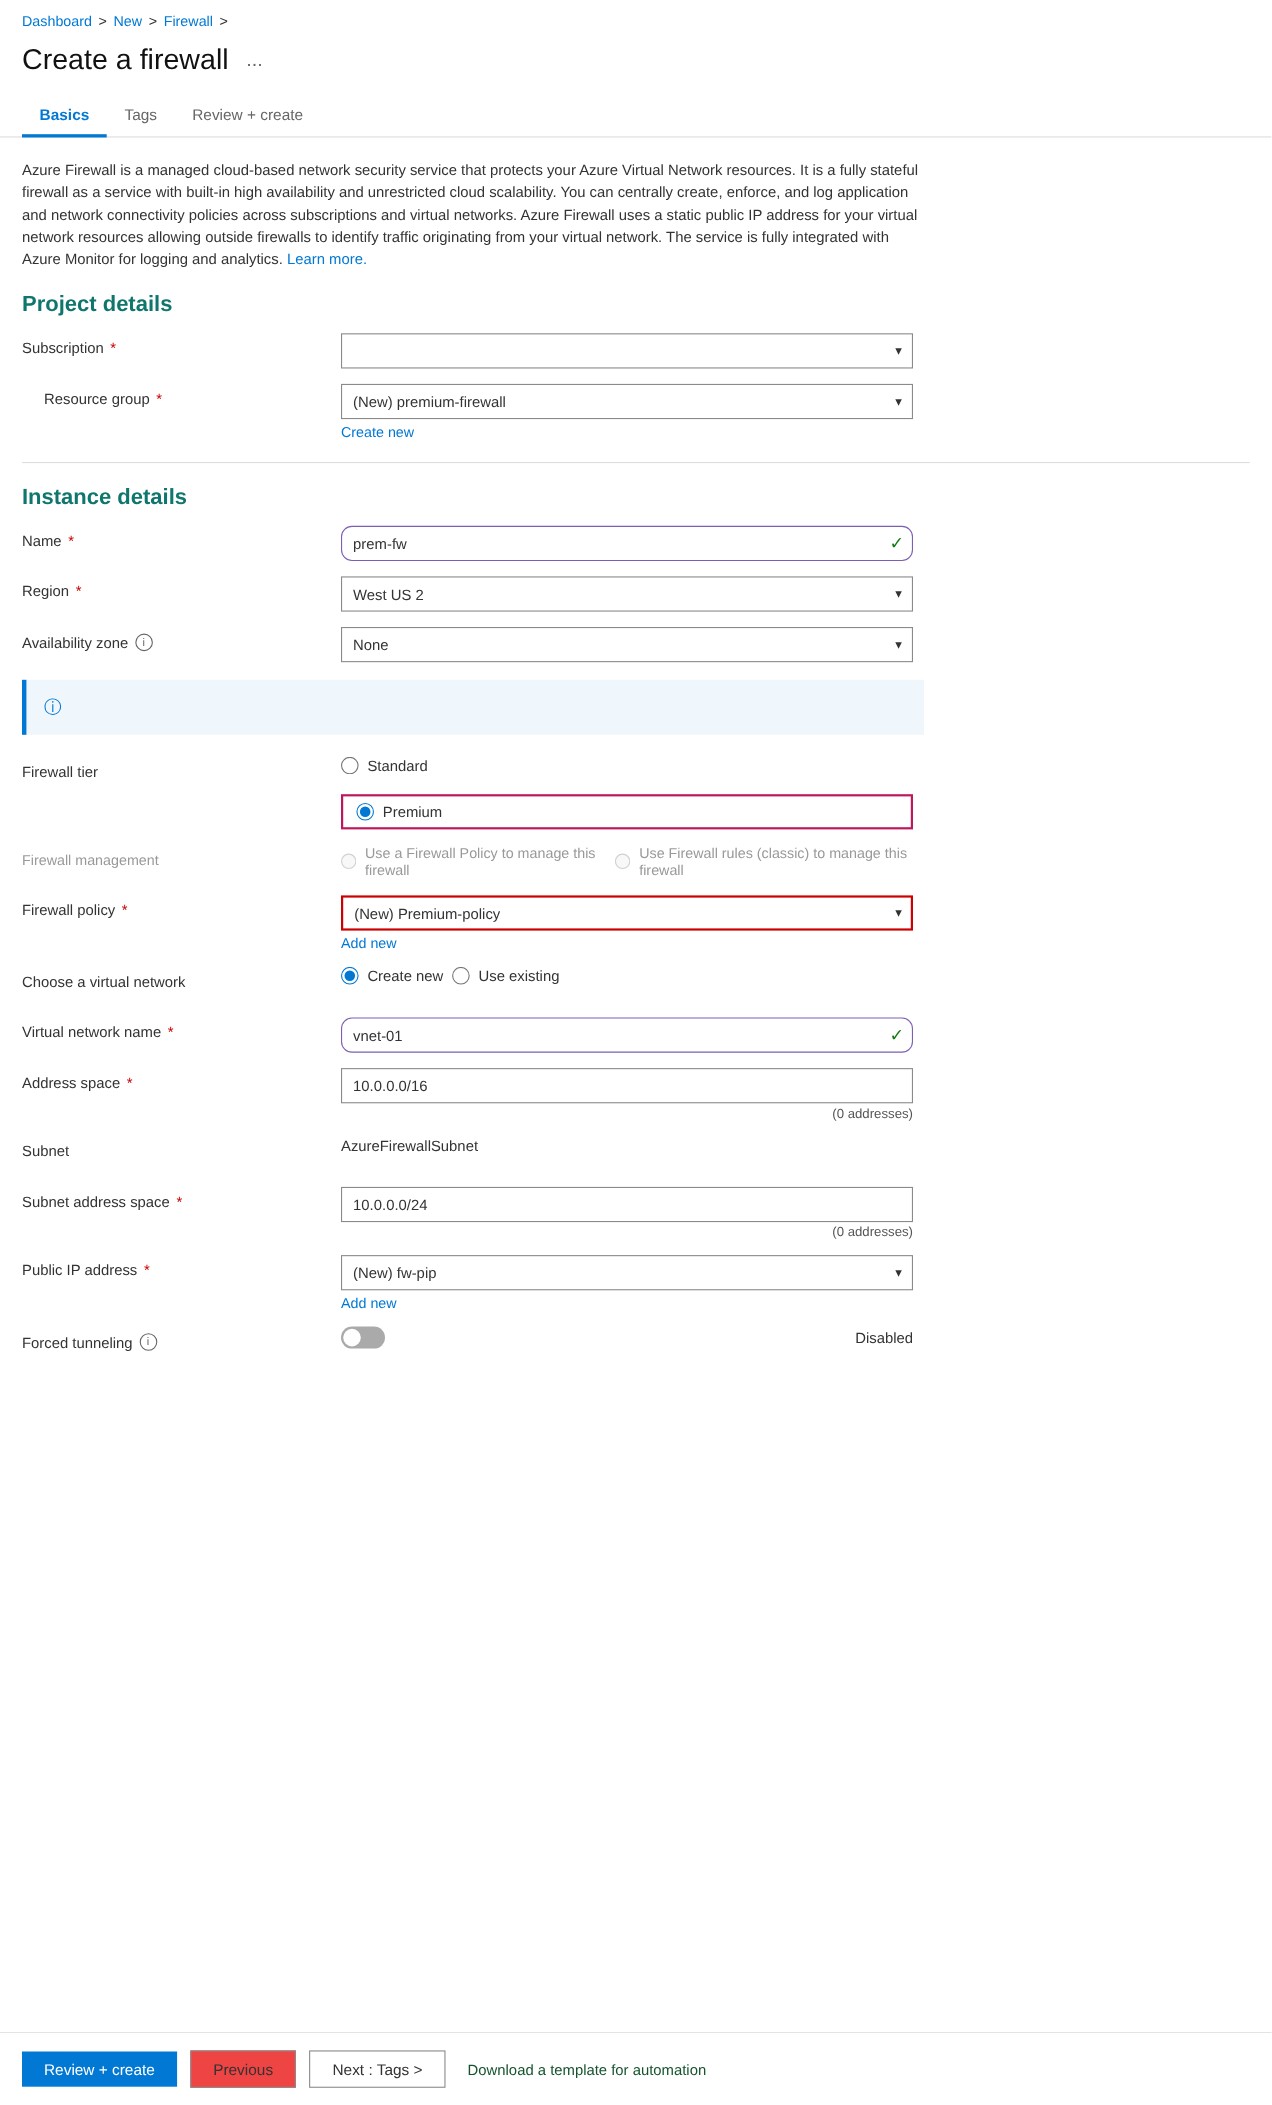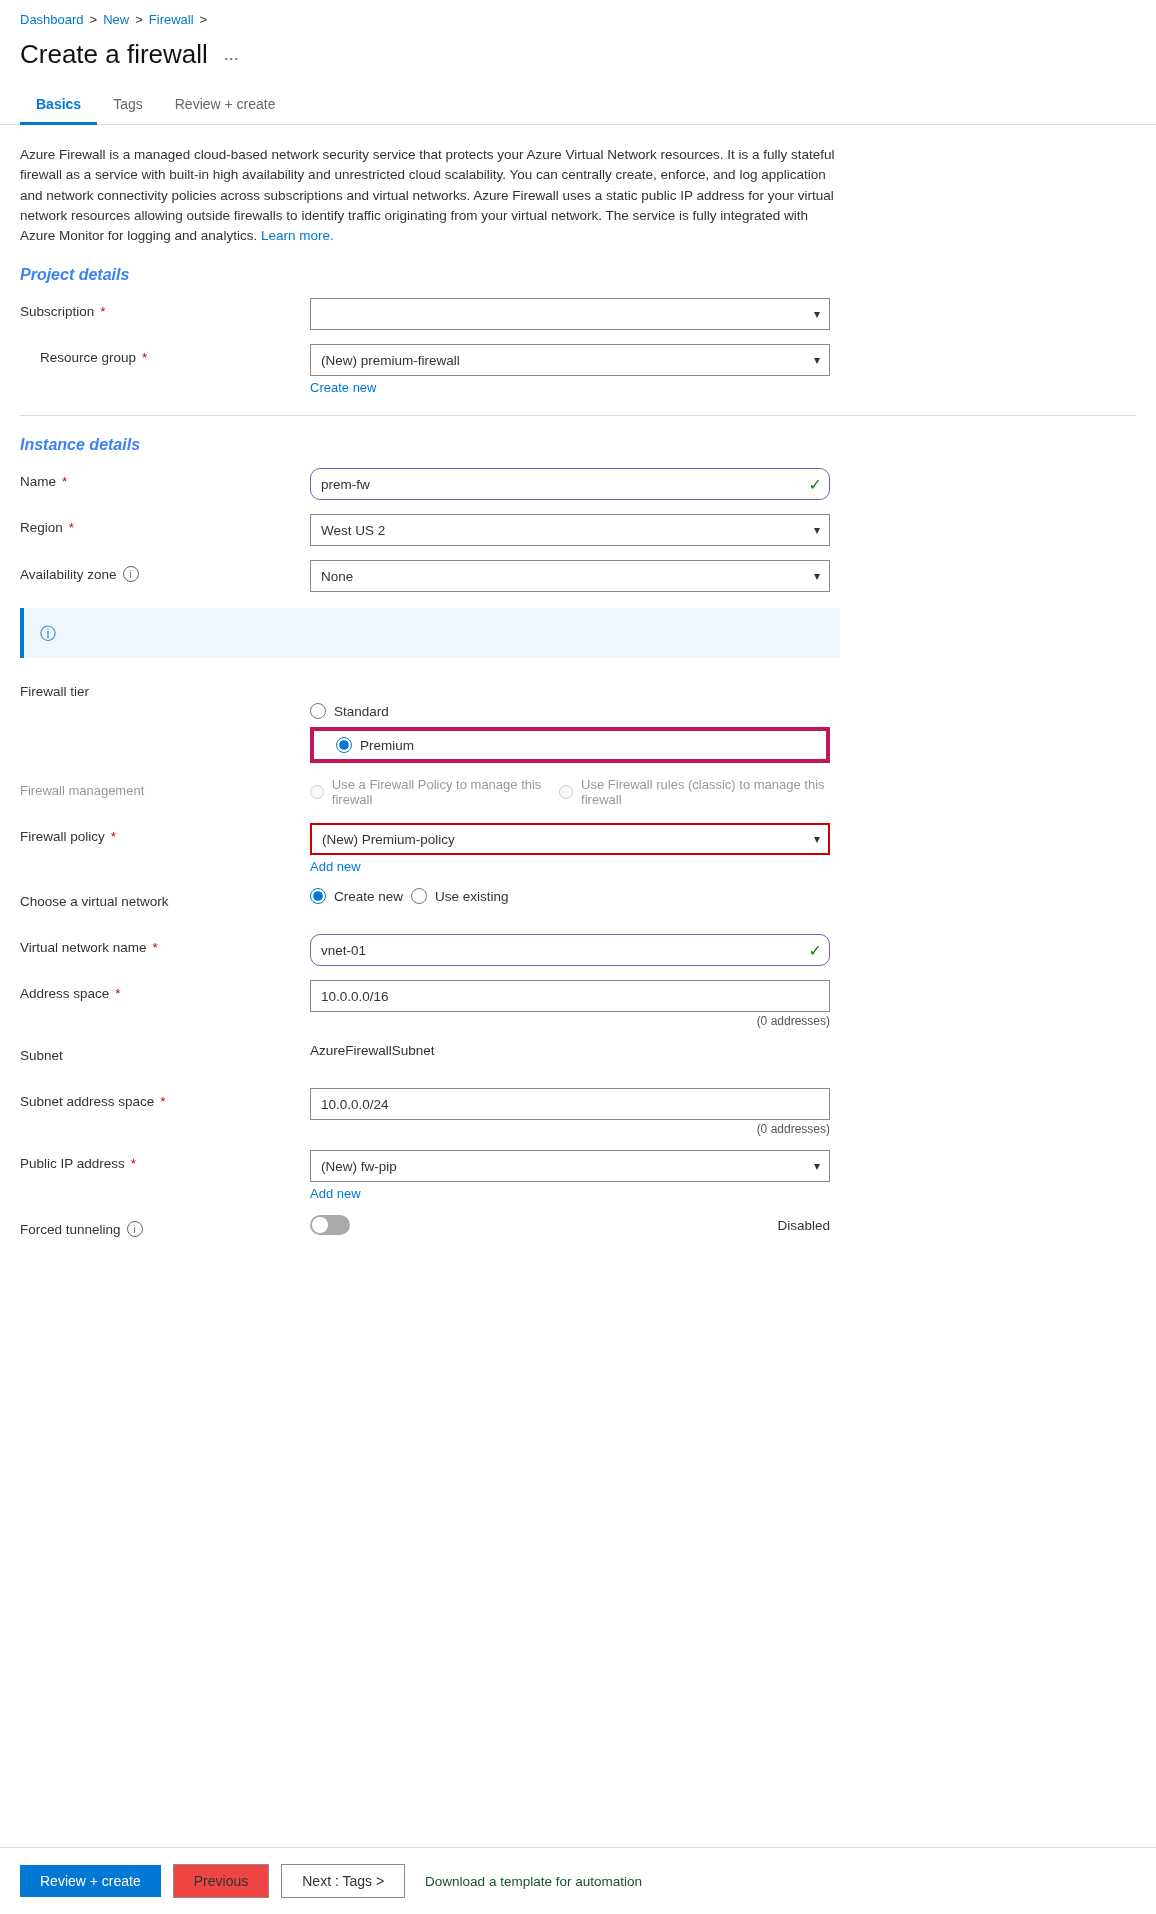--- a/index.html
+++ b/index.html
@@ -24,21 +24,21 @@
     .tab.active { color: #0078d4; border-bottom: 3px solid #0078d4; font-weight: 600; }
 
     
     .main-content { padding: 20px 20px 100px; flex: 1; }
 
     
     .description { font-size: 13.5px; color: #333; line-height: 1.5; margin-bottom: 20px; max-width: 820px; }
     .description a { color: #0078d4; text-decoration: none; }
 
     
-    .section-header { font-size: 16px; font-weight: 600; color: #3b82f6; margin: 20px 0 14px; font-style: italic; }
+    .section-header { font-size: 20px; font-weight: 600; color: #0f766e; margin: 20px 0 14px; }
 
     
     .form-row { display: flex; align-items: flex-start; margin-bottom: 14px; min-height: 32px; }
     .form-label { width: 290px; min-width: 290px; font-size: 13.5px; color: #333; padding-top: 6px; display: flex; align-items: center; gap: 6px; }
     .required-star { color: #c00; }
     .form-control-wrap { flex: 1; max-width: 520px; }
 
     
     .form-input { width: 100%; height: 32px; padding: 4px 10px; border: 1px solid #8a8a8a; font-size: 13.5px; color: #333; outline: none; }
     .form-input-with-check { position: relative; }
@@ -57,24 +57,24 @@
     
     .info-banner { background: #eff6fc; border-left: 4px solid #0078d4; padding: 12px 16px; margin: 16px 0 20px; display: flex; gap: 10px; max-width: 820px; font-size: 13px; line-height: 1.5; color: #333; }
     .info-icon { color: #0078d4; font-size: 16px; flex-shrink: 0; margin-top: 2px; }
 
     
     .radio-group { display: flex; flex-direction: row; gap: 8px; }
     .radio-item { display: flex; align-items: center; gap: 8px; cursor: pointer; font-size: 13.5px; }
     .radio-item input[type="radio"] { width: 16px; height: 16px; cursor: pointer; accent-color: #0078d4; }
 
     
-    .premium-radio-wrap { border: 4px solid #be185d; padding: 6px 22px; display: inline-flex; gap: 8px; background: #fff; }
-
-    
-    .tier-radios { display: flex; flex-direction: column; gap: 8px; margin-top: 25px; }
+    .premium-radio-wrap { border: 2px solid #be185d; padding: 6px 12px; display: inline-flex; gap: 8px; background: #fff; }
+
+    
+    .tier-radios { display: flex; flex-direction: column; gap: 18px; }
 
     
     .disabled-text { color: #999; font-size: 13px; }
 
     
     .policy-select-wrap { position: relative; }
     .policy-select-wrap select { border: 2px solid #c00; }
 
     
     .address-hint { font-size: 12px; color: #555; text-align: right; margin-top: 2px; }

